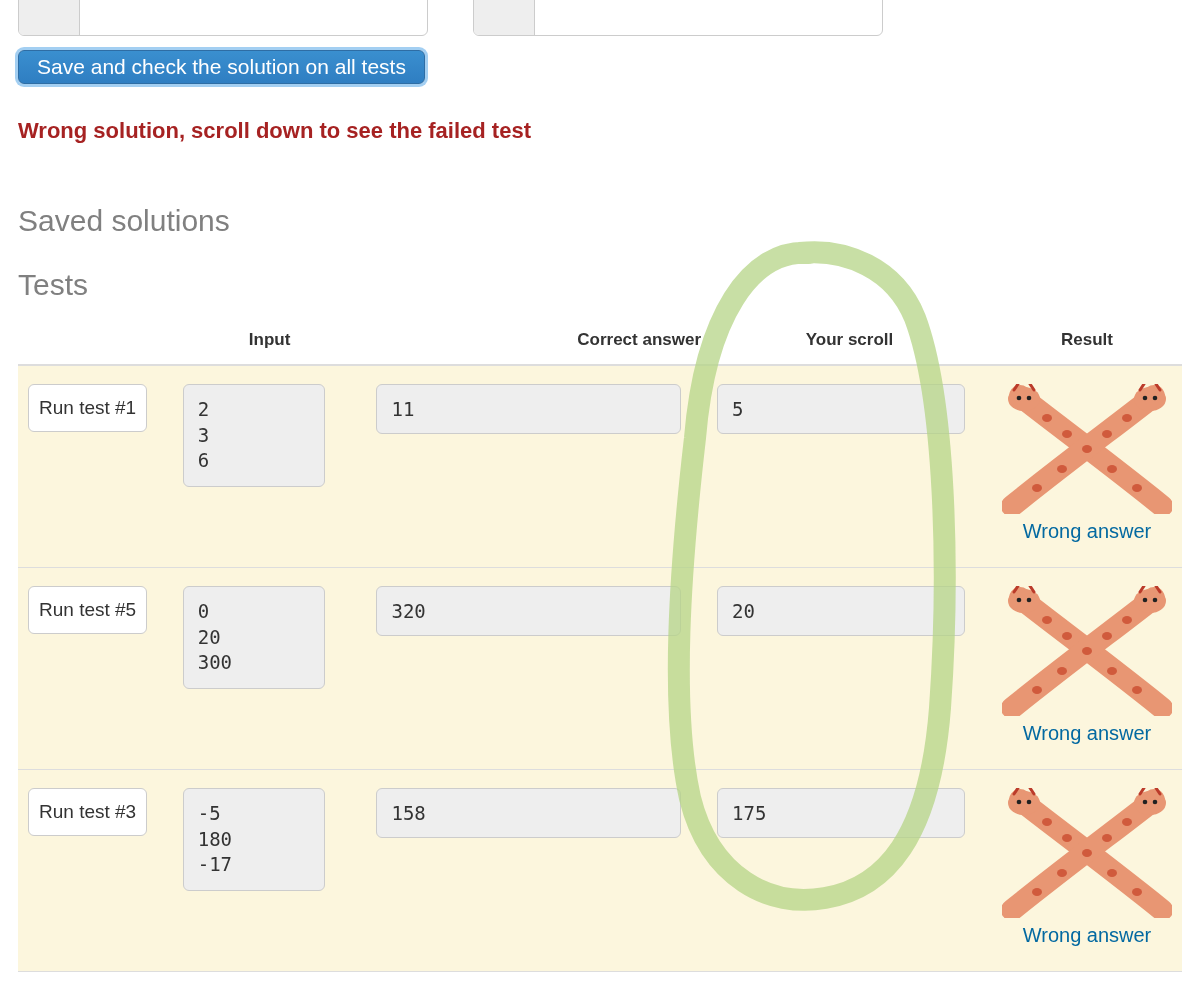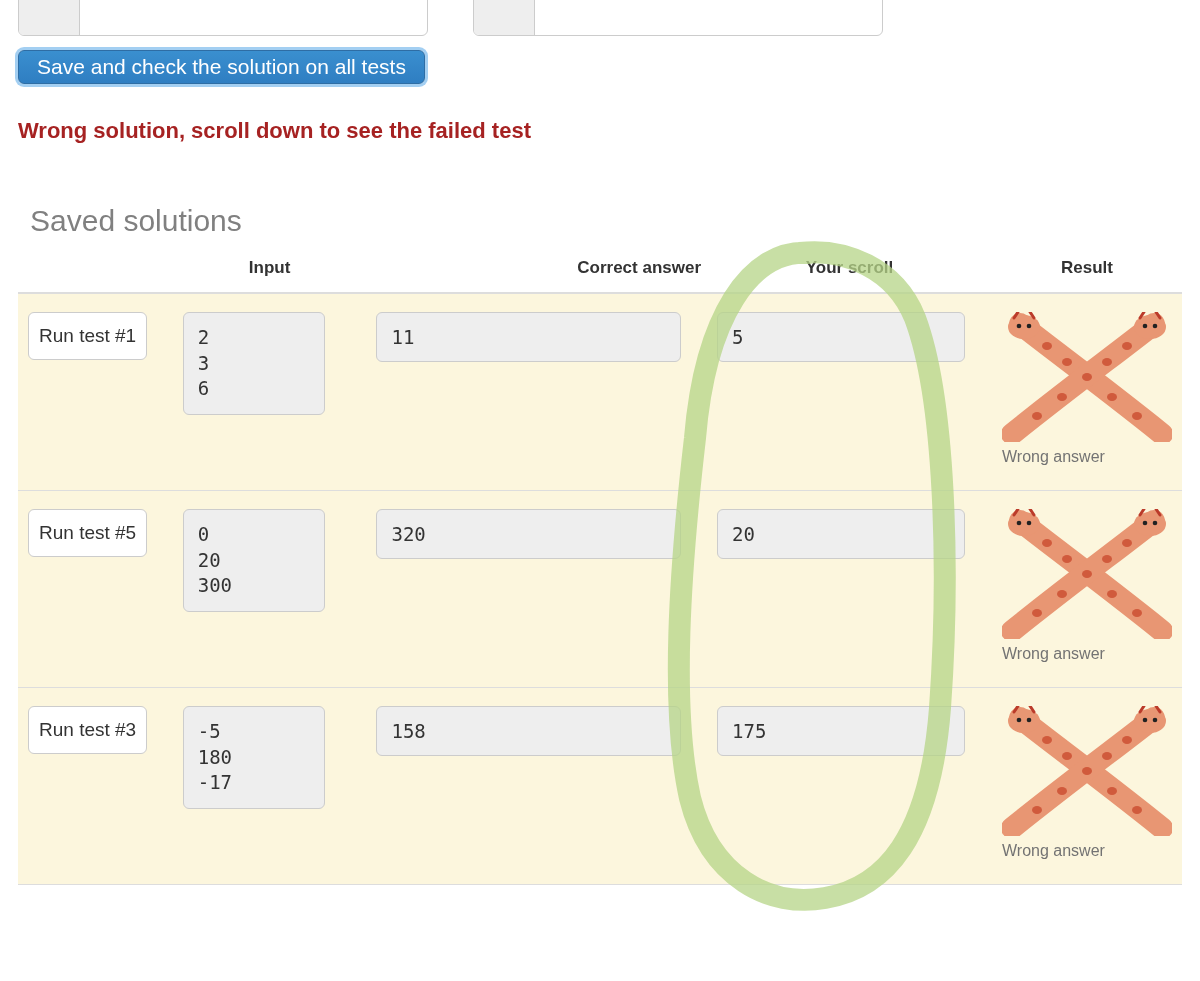--- a/index.html
+++ b/index.html
@@ -50,21 +50,21 @@
   .error-msg {
     margin-top: 34px;
     font-size: 22px;
     font-weight: 700;
     color: #a62222;
   }
   h2.section {
     font-size: 30px;
     font-weight: 400;
     color: #808080;
-    margin: 60px 0 10px 12px;
+    margin: 60px 0 10px 0;
   }
   h2.section.tests {
     margin-top: 30px;
     margin-bottom: 18px;
   }
   .tbl {
     width: 100%;
     border-collapse: collapse;
   }
   .tbl th {
@@ -107,23 +107,23 @@
     font-family: Menlo, Consolas, monospace;
     font-size: 19px;
     line-height: 1.35;
     white-space: pre;
     color: #333;
   }
   .input-box { width: 112px; }
   .answer-box { width: 275px; height: 24px; }
   .your-box { width: 218px; height: 24px; }
   .result-cell {
-    text-align: left;
-    font-size: 16px;
-    color: #737373;
+    text-align: center;
+    font-size: 20px;
+    color: #0369a1;
   }
   .result-icon {
     width: 170px;
     height: 130px;
     margin: 0 auto 6px auto;
   }
   
   .annotation {
     position: absolute;
     pointer-events: none;
@@ -144,20 +144,21 @@
       <div class="top-input-tab"></div>
     </div>
   </div>
 
   <button class="save-btn">Save and check the solution on all tests</button>
 
   <div class="error-msg">Wrong solution, scroll down to see the failed test</div>
 
   <h2 class="section">Saved solutions</h2>
 
+  <h2 class="section tests">Tests</h2>
 
   <table class="tbl">
     <thead>
       <tr>
         <th class="col-run"></th>
         <th class="col-input">Input</th>
         <th class="col-correct">Correct answer</th>
         <th class="col-your">Your scroll</th>
         <th class="col-result">Result</th>
       </tr>

